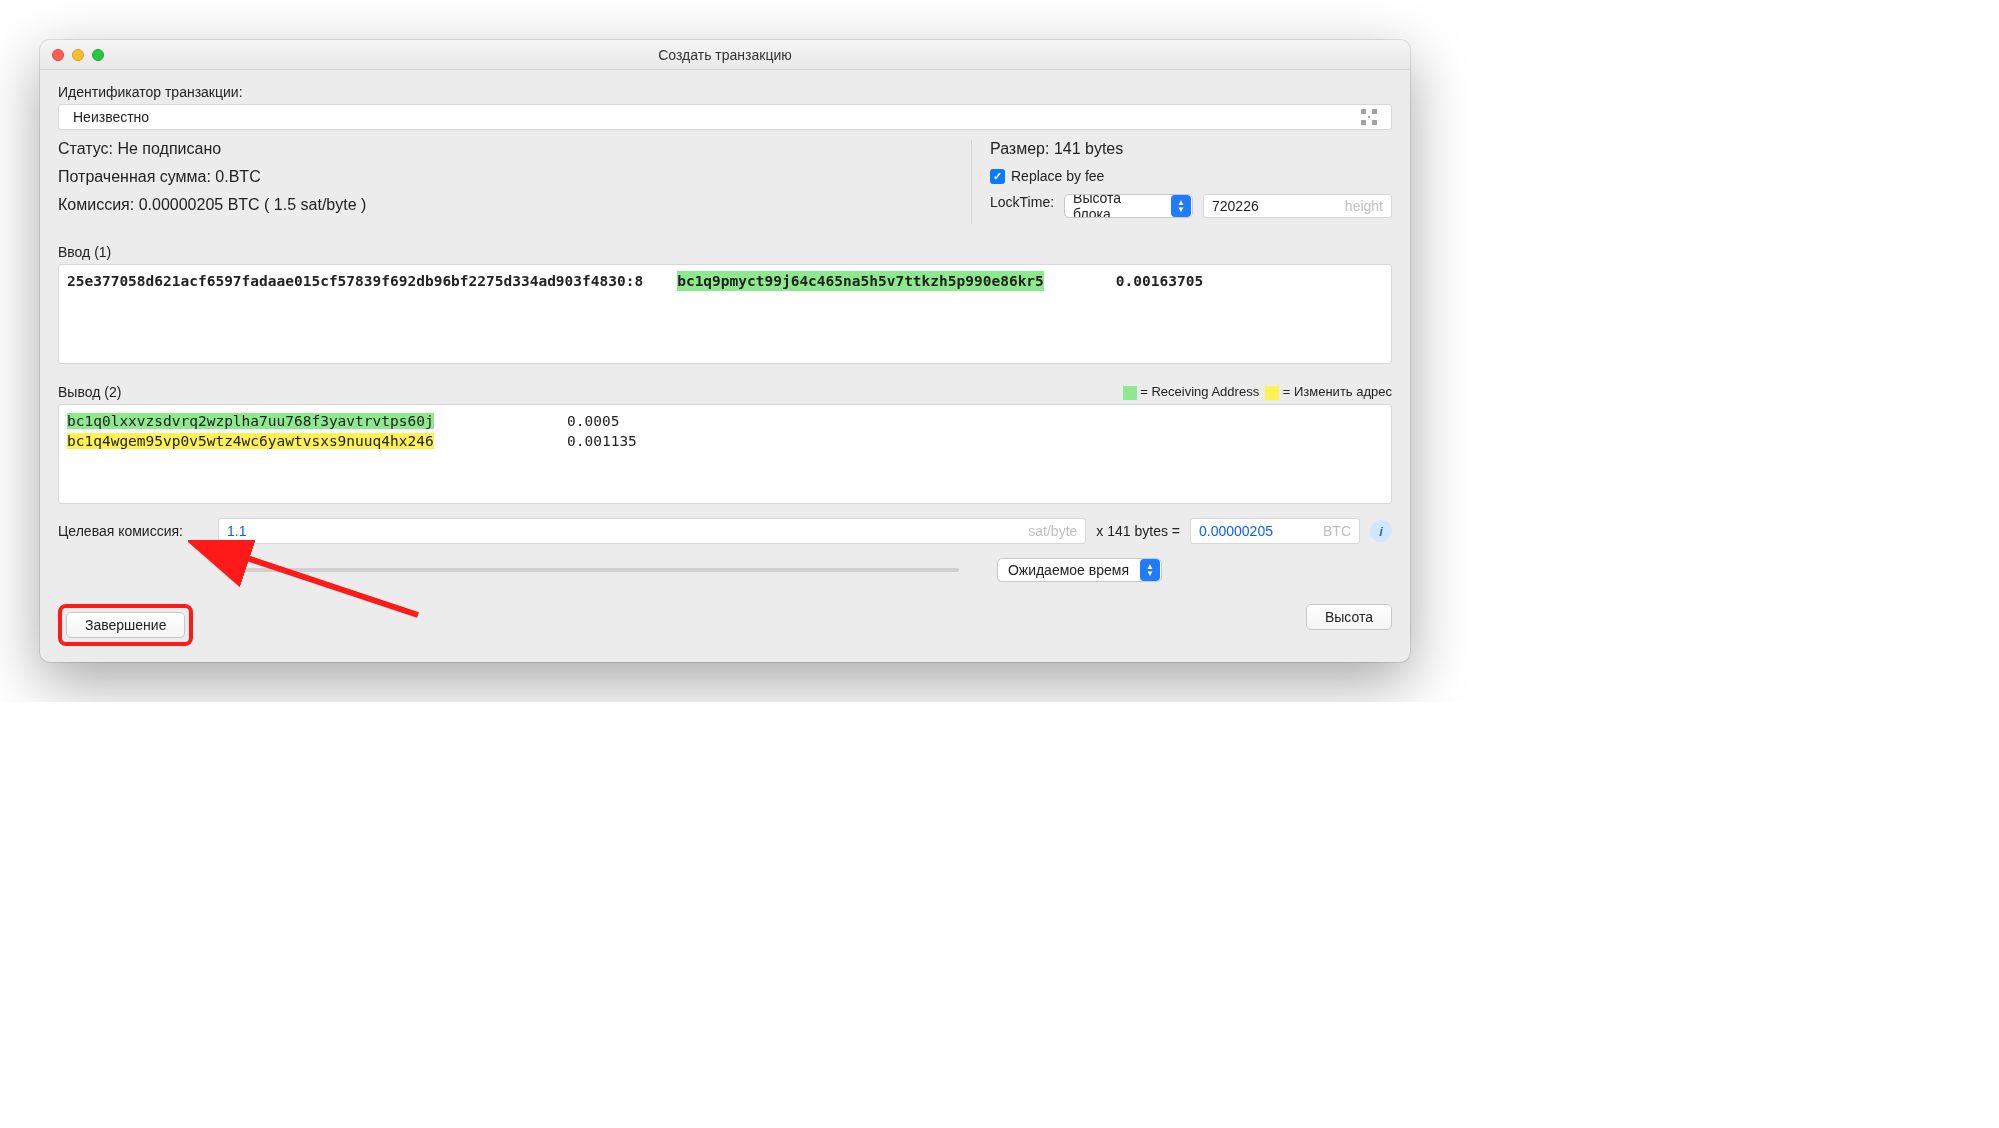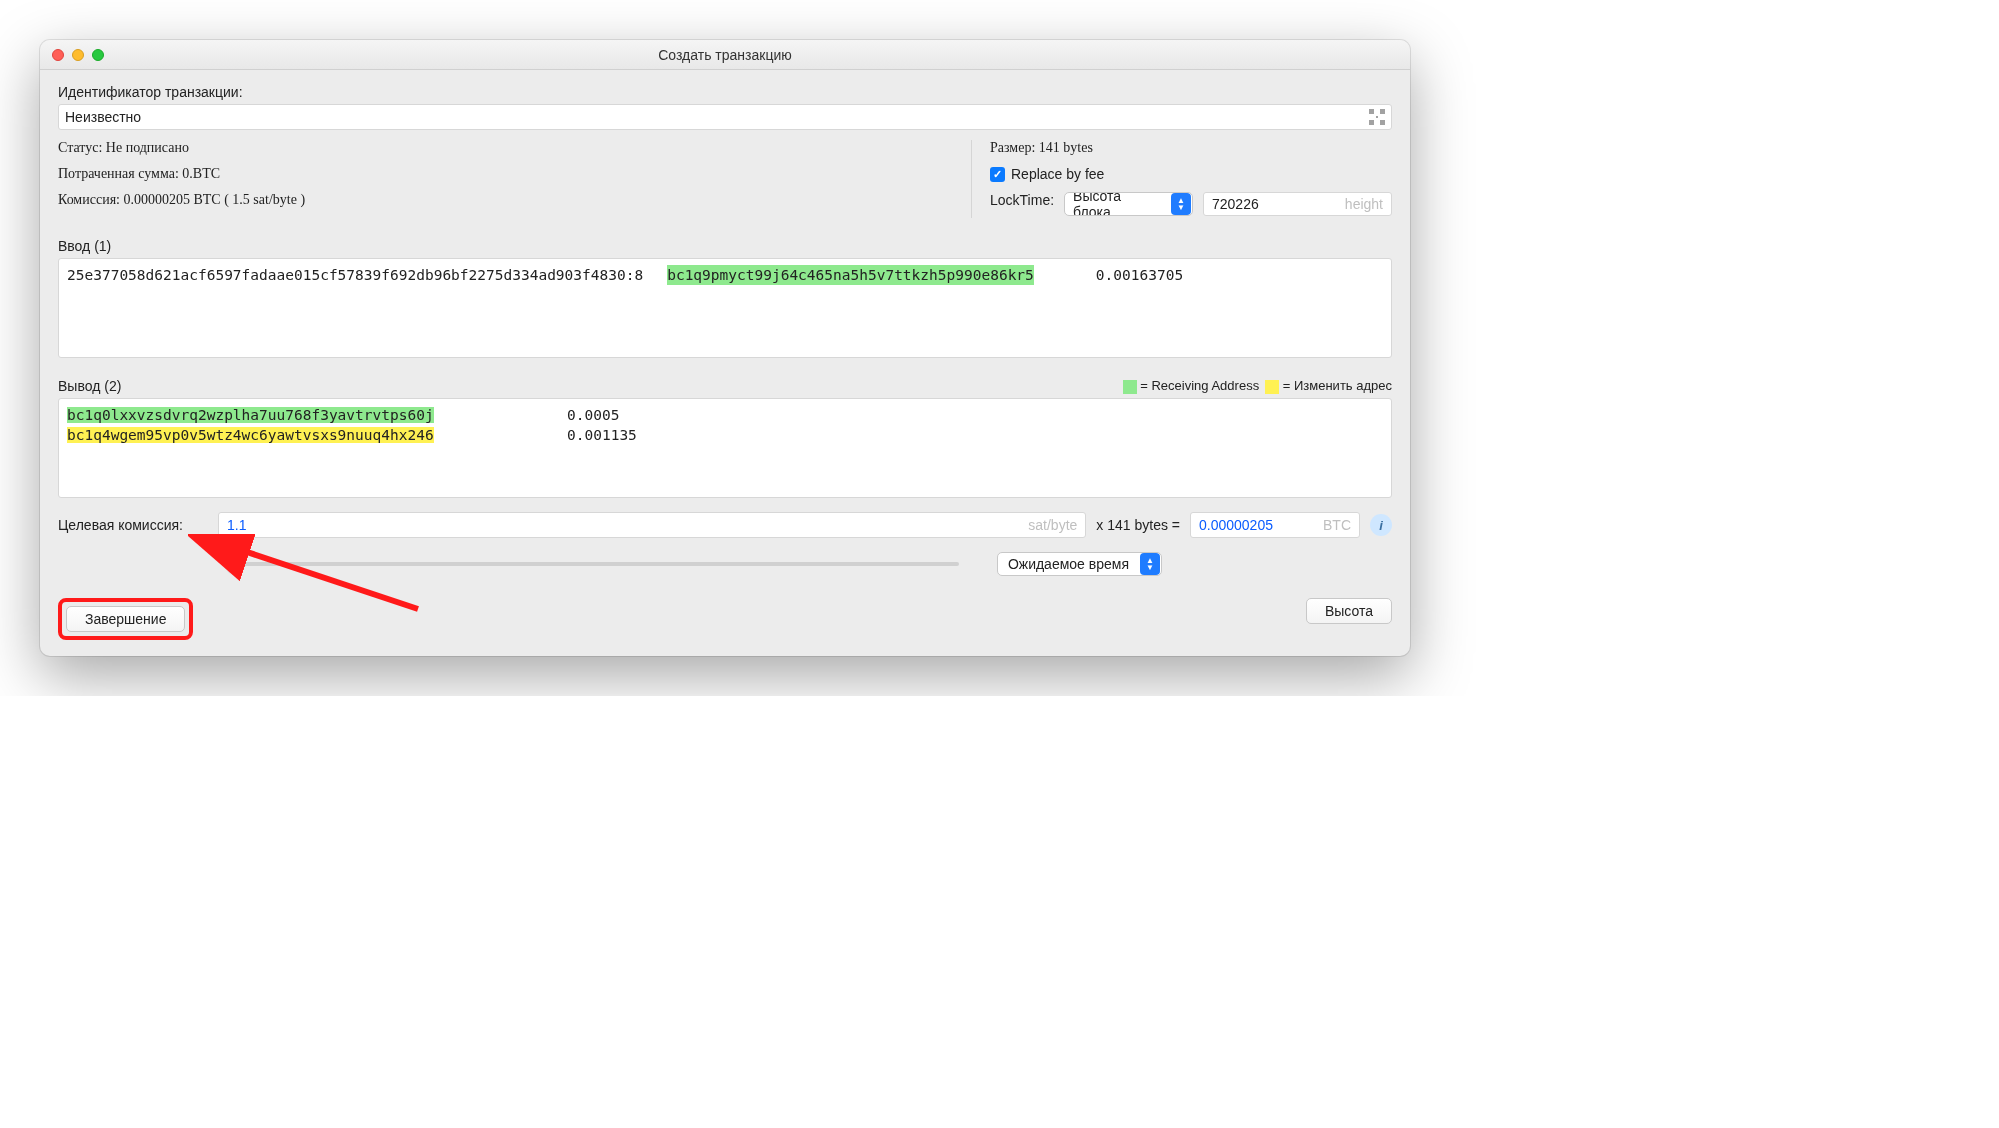--- a/index.html
+++ b/index.html
@@ -33,37 +33,37 @@
   .titlebar-title {
     position:absolute; left:0; right:0; text-align:center;
     font-size:14px; font-weight:500; color:#333;
   }
   .content { padding: 14px 18px 16px 18px; }
   .row-1 { }
   .label { font-size:14px; color:#222; }
   .txid-box {
     background:#ffffff; border:1px solid #d7d7d7; border-radius:3px;
     height:26px; display:flex; align-items:center; justify-content:space-between;
-    padding:0 6px; margin-top:4px; margin-bottom:10px;
+    padding:0 14px; margin-top:4px; margin-bottom:10px;
   }
   .txid-box .val { font-size:14px; }
   .qr-icon {
     width:16px; height:16px; display:inline-block;
     background:
       linear-gradient(#666,#666) 0 0/5px 5px no-repeat,
       linear-gradient(#666,#666) 11px 0/5px 5px no-repeat,
       linear-gradient(#666,#666) 0 11px/5px 5px no-repeat,
       linear-gradient(#666,#666) 7px 7px/2px 2px no-repeat,
       linear-gradient(#666,#666) 11px 11px/5px 5px no-repeat;
     opacity:0.6;
   }
   .info-columns { display:flex; }
   .info-left { flex:1; padding-right:20px; border-right:1px solid #d5d5d5; }
   .info-right { flex:0 0 420px; padding-left:18px; }
-  .info-line { font-size:14px; margin-bottom:10px;font-family:Liberation Serif, serif; }
+  .info-line { font-size:16px; margin-bottom:10px; }
   .cb-row { display:flex; align-items:center; gap:6px; margin-bottom:10px; }
   .chk {
     width:15px; height:15px; background:#0a7aff; border-radius:3px;
     display:inline-flex; align-items:center; justify-content:center;
     color:#fff; font-size:11px; font-weight:bold;
   }
   .locktime-row { display:flex; align-items:flex-start; gap:10px; font-size:14px; }
   .select-ctl {
     display:inline-flex; align-items:center; background:#fff;
     border:1px solid #c8c8c8; border-radius:5px; height:24px;
@@ -86,21 +86,21 @@
   .sw { width:14px; height:14px; display:inline-block; vertical-align:middle; }
   .sw.green { background:#8ee98e; }
   .sw.yellow { background:#fff153; }
   .listbox {
     background:#ffffff; border:1px solid #d7d7d7; border-radius:3px;
     height:100px; padding:6px 8px;
     font-family: ui-monospace, "SF Mono", Menlo, Consolas, monospace;
     font-size:14.5px; line-height:1.4;
     overflow:hidden;
   }
-  .in-row { display:flex; gap:24px; align-items:center; }
+  .in-row { display:flex; gap:34px; align-items:center;font-weight:bold; }
   .in-txid { white-space:nowrap; }
   .hl-green { background:#8ee98e; }
   .hl-yellow { background:#fff153; }
   .out-row { display:flex; }
   .out-addr { width:500px; }
   .out-amt { }
   .fee-row { display:flex; align-items:center; gap:10px; margin-top:14px; }
   .fee-label { width:150px; }
   .fee-input-wrap {
     flex:1; background:#fff; border:1px solid #d7d7d7; border-radius:3px;

